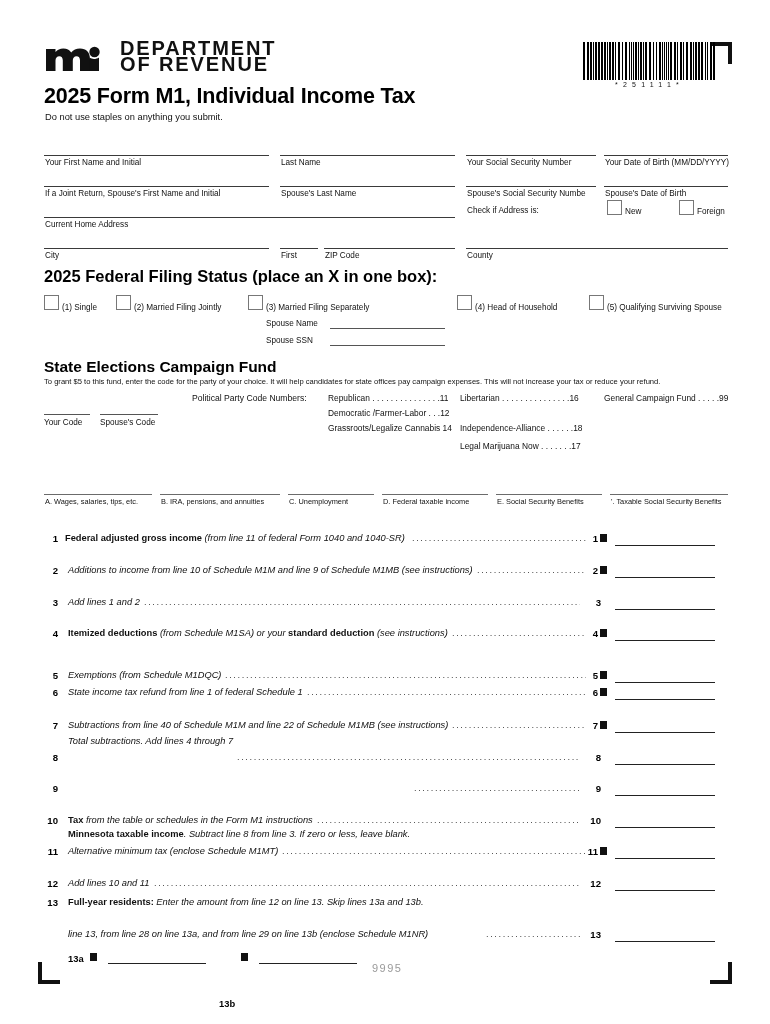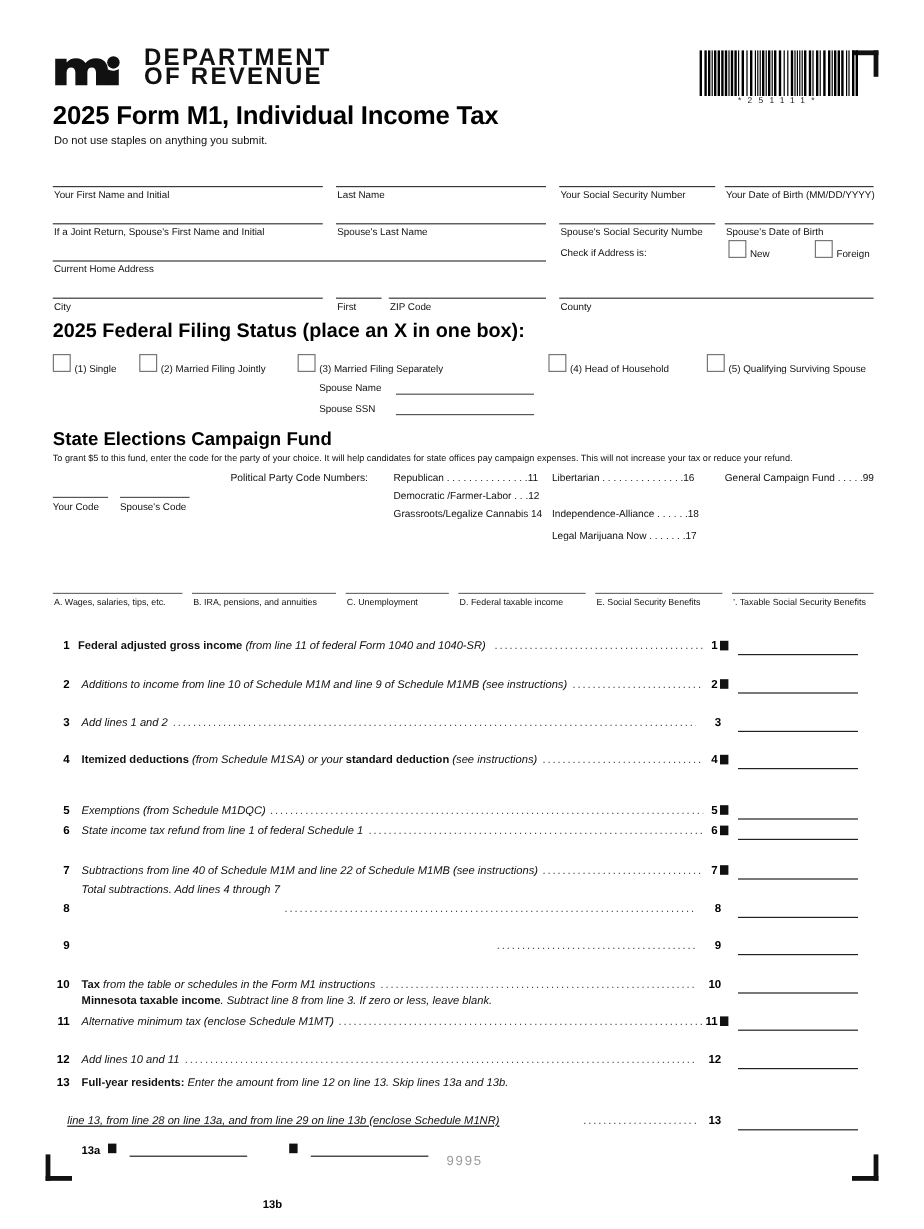--- a/index.html
+++ b/index.html
@@ -348,21 +348,21 @@
       <div class="amtline" style="left:615px; top:858px;"></div>
       <div class="lnum" style="left:40px; top:878px;">12</div>
       <div class="ltext" style="left:68px; top:878px;">Add lines 10 and 11</div>
       <div class="leader" style="left:154px; top:878px; width:426px;">........................................................................................................................</div>
       <div class="rnum" style="left:581px; top:878px;">12</div>
       <div class="amtline" style="left:615px; top:890px;"></div>
     </div>
 
   <div class="lnum" style="left:40px; top:897px;">13</div>
   <div class="ltext" style="left:68px; top:897px;"><b>Full-year residents:</b> Enter the amount from line 12 on line 13. Skip lines 13a and 13b.</div>
-  <div class="ltext" style="left:56px; top:929px;text-decoration:underline;">line 13, from line 28 on line 13a, and from line 29 on line 13b (enclose Schedule M1NR)</div>
+  <div class="ltext" style="left:68px; top:929px;">line 13, from line 28 on line 13a, and from line 29 on line 13b (enclose Schedule M1NR)</div>
   <div class="leader" style="left:486px; top:929px; width:94px;">............................................................</div>
   <div class="rnum" style="left:581px; top:929px;">13</div>
   <div class="amtline" style="left:615px; top:941px;"></div>
 
   <div class="footer-num" style="left:68px; top:953px;">13a</div>
   <div class="marker" style="left:90px; top:953px;"></div>
   <div class="amtline" style="left:108px; top:963px; width:98px;"></div>
 
   <div class="footer-num" style="left:219px; top:998px;">13b</div>
   <div class="marker" style="left:241px; top:953px;"></div>

